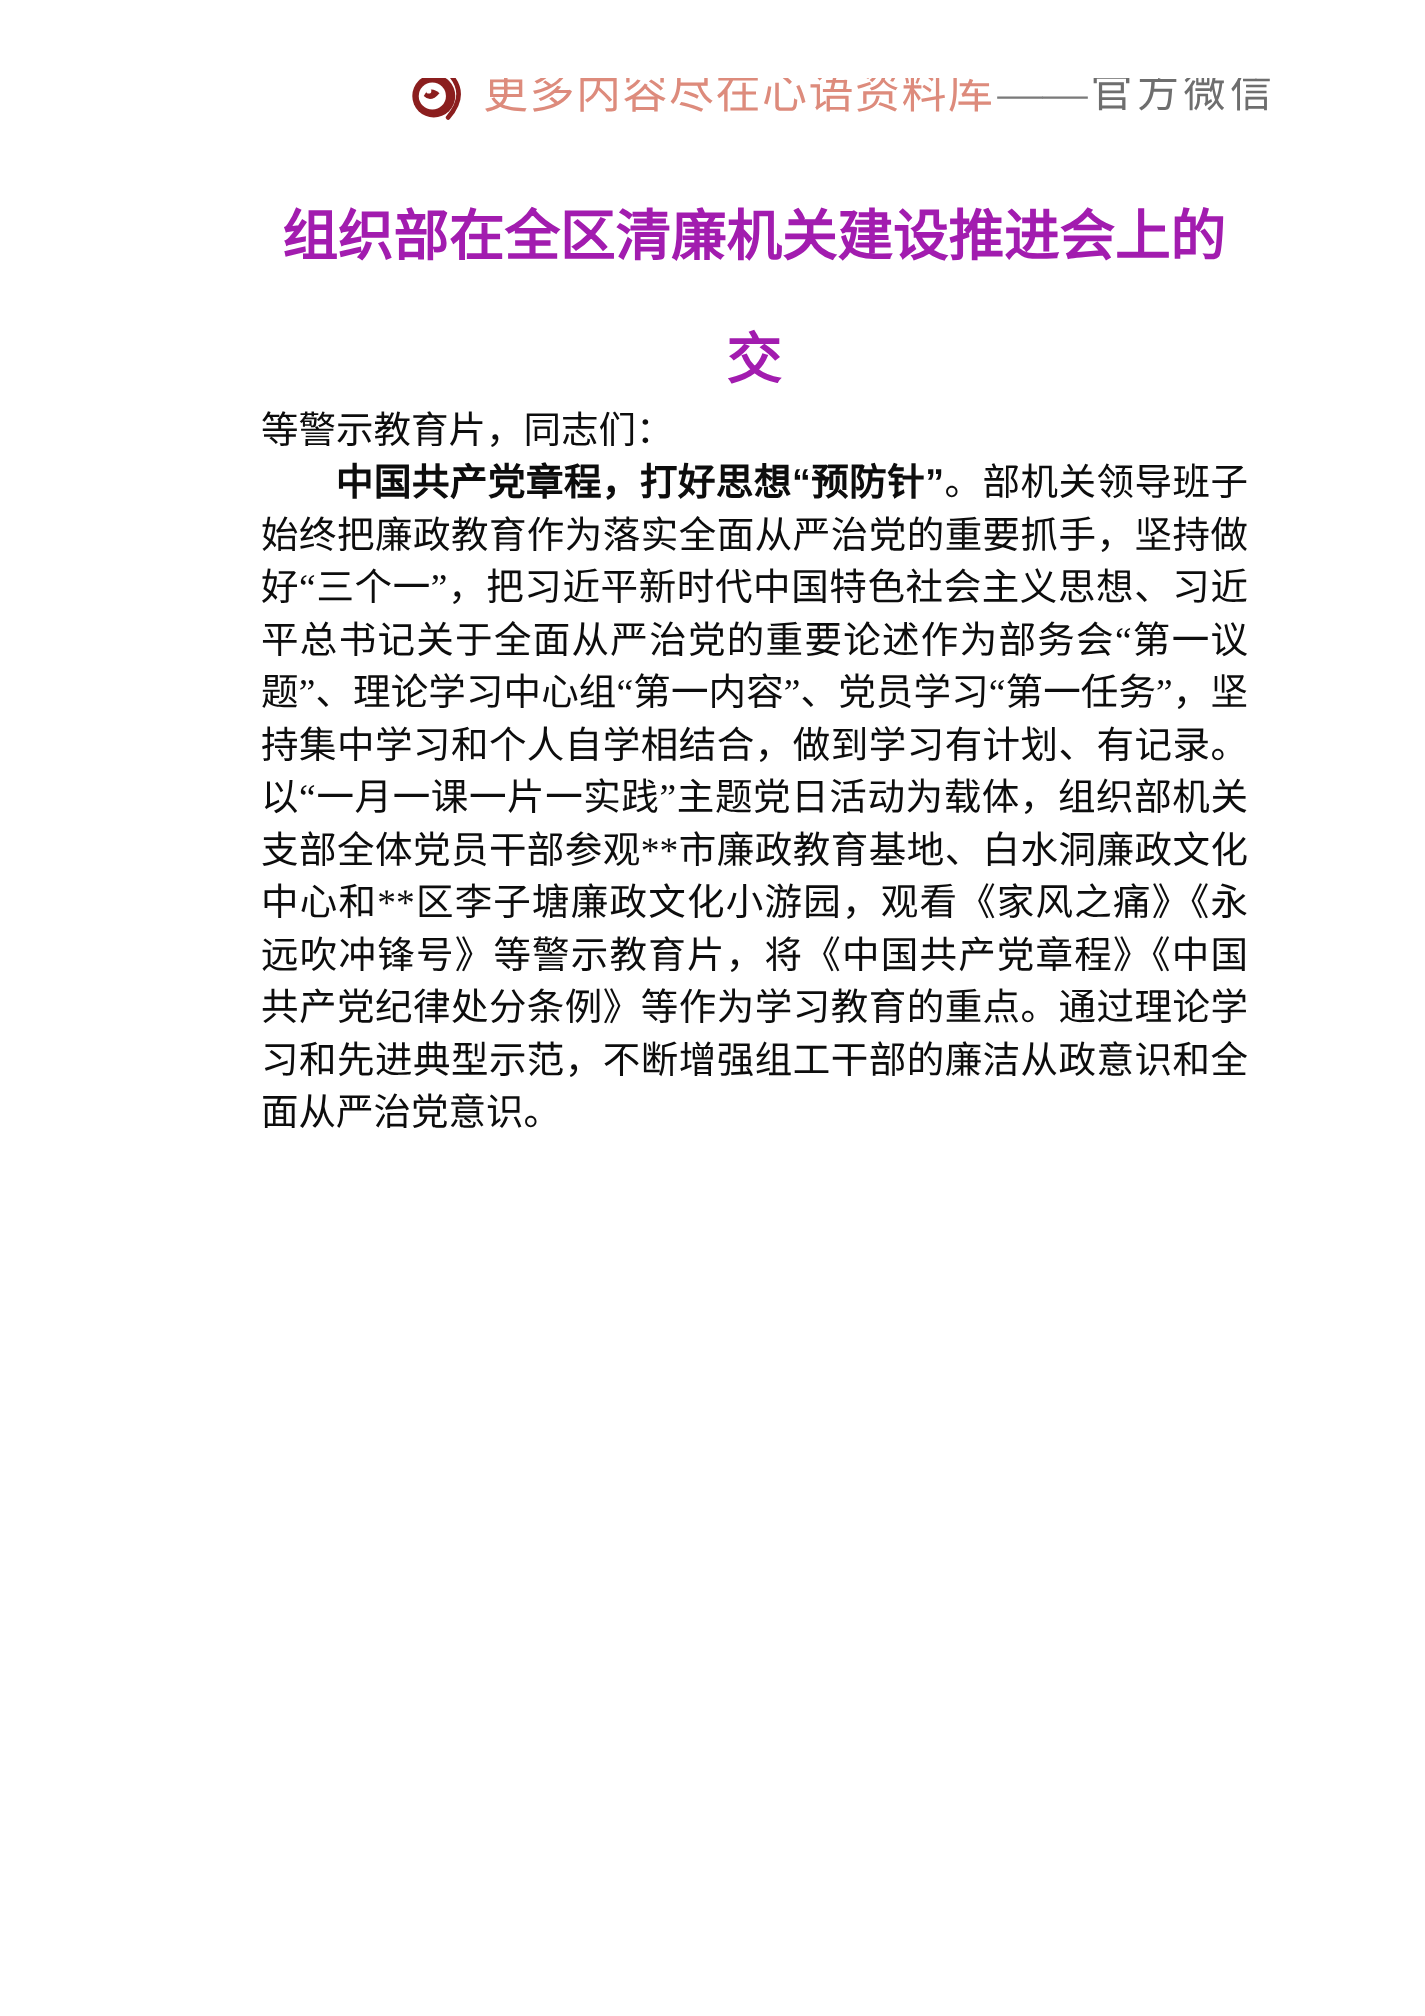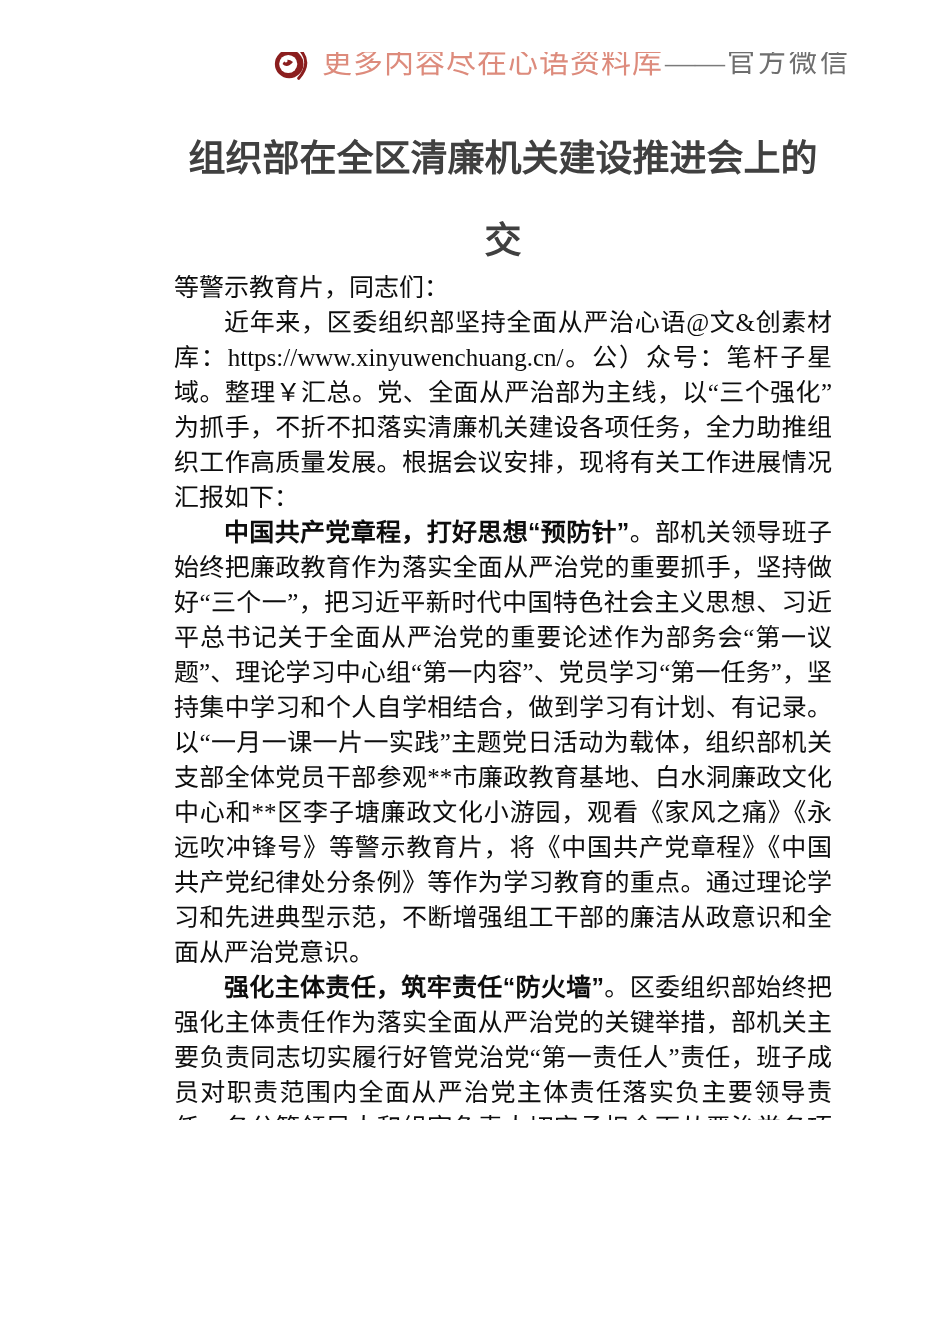--- a/index.html
+++ b/index.html
@@ -40,21 +40,21 @@
   .doc-title {
     position: absolute;
     top: 118px;
     left: 145px;
     width: 660px;
     margin: 0;
     text-align: center;
     font-size: 37px;
     font-weight: 700;
     line-height: 82px;
-    color: #404040;
+    color: #a21caf;
   }
 
   
   .doc-body {
     position: absolute;
     top: 270px;
     left: 146px;
     width: 658px;
     font-size: 25px;
     line-height: 35px;
@@ -91,23 +91,21 @@
 
     </div>
   </div>
 
   <h1 class="doc-title">
     <div>组织部在全区清廉机关建设推进会上的交</div>
   </h1>
 
   <div class="doc-body" id="body-paragraphs">
       <p class=""><span>等警示教育片，同志们：</span></p>
-      <p class="indent"><span>近年来，区委组织部坚持全面从严治心语@文&amp;创素材库：https://www.xinyuwenchuang.cn/。公）众号：笔杆子星域。整理￥汇总。党、全面从严治部为主线，以“三个强化”为抓手，不折不扣落实清廉机关建设各项任务，全力助推组织工作高质量发展。根据会议安排，现将有关工作进展情况汇报如下：</span></p>
       <p class="indent"><span class="lead-bold">中国共产党章程，打好思想“预防针”</span><span>。部机关领导班子始终把廉政教育作为落实全面从严治党的重要抓手，坚持做好“三个一”，把习近平新时代中国特色社会主义思想、习近平总书记关于全面从严治党的重要论述作为部务会“第一议题”、理论学习中心组“第一内容”、党员学习“第一任务”，坚持集中学习和个人自学相结合，做到学习有计划、有记录。以“一月一课一片一实践”主题党日活动为载体，组织部机关支部全体党员干部参观**市廉政教育基地、白水洞廉政文化中心和**区李子塘廉政文化小游园，观看《家风之痛》《永远吹冲锋号》等警示教育片，将《中国共产党章程》《中国共产党纪律处分条例》等作为学习教育的重点。通过理论学习和先进典型示范，不断增强组工干部的廉洁从政意识和全面从严治党意识。</span></p>
-      <p class="indent"><span class="lead-bold">强化主体责任，筑牢责任“防火墙”</span><span>。区委组织部始终把强化主体责任作为落实全面从严治党的关键举措，部机关主要负责同志切实履行好管党治党“第一责任人”责任，班子成员对职责范围内全面从严治党主体责任落实负主要领导责任，各分管领导人和组室负责人切实承担全面从严治党各项任务并抓好落实，每半年对分管干部职工进行全覆盖廉政教育谈话和廉政家访。同时，区委组织部坚持把贯彻执行民</span></p>
     </div>
 
   <div class="watermark footer">
     <div class="wm-row">
       <span class="wm-logo">
         <svg width="42" height="42" viewBox="0 0 44 44" aria-hidden="true">
           <circle cx="18" cy="22" r="15" fill="#8b1e1e"></circle>
           <circle cx="17" cy="22" r="9.5" fill="#ffffff"></circle>
           <path d="M11 22 q4 -8 11 -2 q-6 7 -11 2 Z" fill="#8b1e1e"></path>
           <circle cx="14.5" cy="18.5" r="1.8" fill="#ffffff"></circle>

